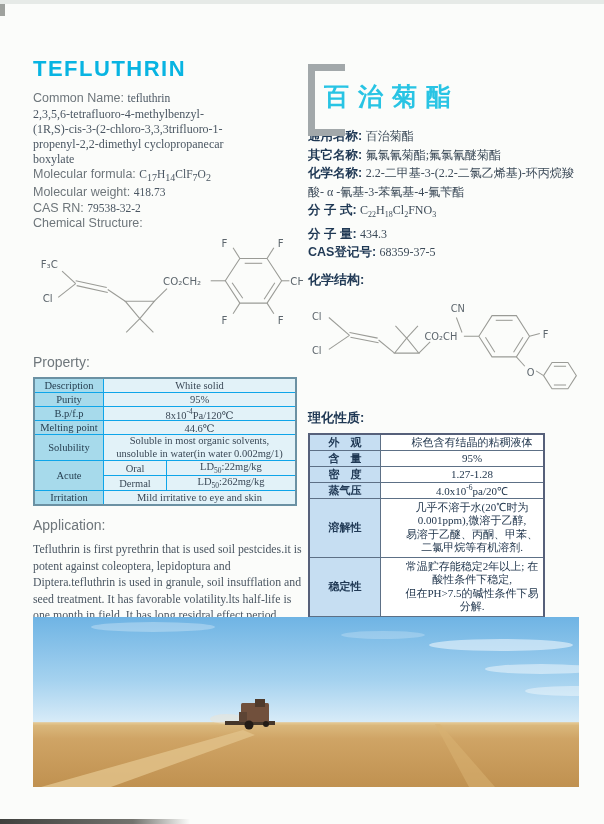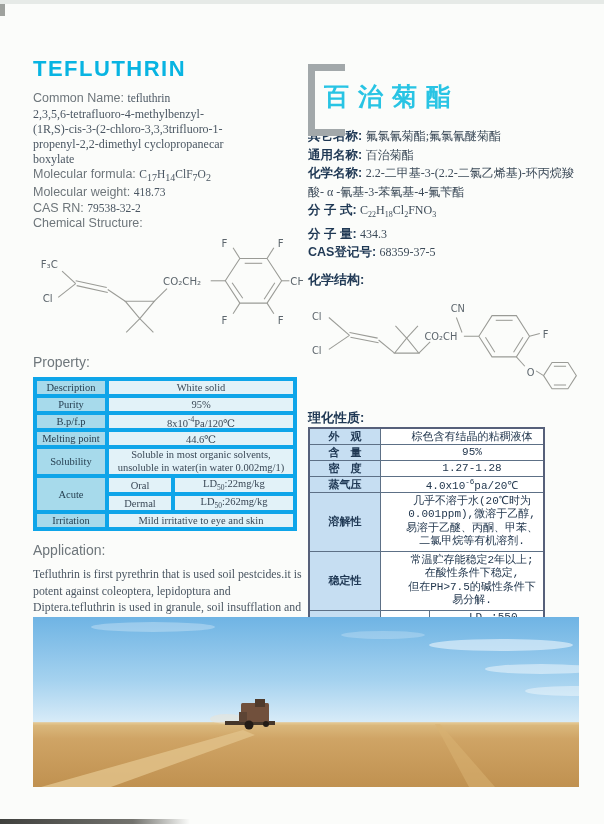--- a/index.html
+++ b/index.html
@@ -20,21 +20,21 @@
   .lval sub{font-size:10px;}
   .chemname{display:flex;}
   .chemname .llabel{flex:none;}
   .chemlines{font-family:"Liberation Serif","DejaVu Serif",serif;font-size:12px;color:#4a5662;line-height:15px;}
   .struct-svg{display:block;margin:6px 0 0 -2px;}
   .sec-head{font-size:14px;color:#6e767b;margin-top:11px;}
 
   table{border-collapse:collapse;}
   .ptable{margin-top:7px;width:264px;font-size:10.5px;
           font-family:"Liberation Serif","DejaVu Serif",serif;}
-  .ptable td{border:4px solid #0ea5e9;padding:0 3px;text-align:center;height:13px;color:#36members4552;}
+  .ptable td{border:1px solid #0ea5e9;padding:0 3px;text-align:center;height:13px;color:#36members4552;}
   .ptable{border:2px solid #6b91a3;}
   .ptable td.lab{background:#a7daeb;color:#274052;width:62px;}
   .ptable td.val{background:#e2f2f8;color:#3a4856;}
   .ptable td.subc{background:#e2f2f8;color:#3a4856;width:56px;}
   .ptable sub,.ctable sub{font-size:7.5px;}
   .ptable sup,.ctable sup{font-size:7.5px;}
   .twoline{line-height:12.5px;padding:2px 3px;}
 
   .app-text{margin-top:8px;width:272px;font-family:"Liberation Serif","DejaVu Serif",serif;
             font-size:11.8px;line-height:16.5px;color:#4a5662;}
@@ -45,22 +45,22 @@
            border-left:7px solid #a2a8aa;border-top:7px solid #a2a8aa;border-bottom:7px solid #a2a8aa;}
   .cn-title{position:relative;margin:20px 0 0 16px;font-size:25px;font-weight:bold;
             color:#28c4e4;letter-spacing:9px;white-space:nowrap;}
   .rfields{margin-top:14px;}
   .rrow{font-size:12.5px;line-height:18.5px;white-space:nowrap;}
   .rlabel{color:#1f3854;font-weight:bold;}
   .rval{font-family:"Liberation Serif","DejaVu Serif",serif;font-size:12px;color:#3c4a58;}
   .rval sub{font-size:8px;}
   .indent2{}
   .cn-sec{font-size:13px;font-weight:bold;color:#1f3854;margin-top:9px;}
-  .ctable{width:237px;font-size:11px;border:1.5px solid #56priorities6b80;
-          font-family:Liberation Mono, monospace;border:2px solid #56607a;}
+  .ctable{margin-top:6px;width:237px;font-size:11px;border:1.5px solid #56priorities6b80;
+          font-family:Liberation Serif, serif;border:2px solid #56607a;}
   .ctable td{border:1px solid #5d7086;padding:0 2px;text-align:center;height:15px;color:#22374e;}
   .ctable td.lab{background:#c6def2;color:#1f3854;font-weight:bold;width:66px;}
   .ctable td.val{background:#ffffff;padding-left:22px;}
   .ctable td.subc{background:#ffffff;width:44px;}
   .ctable .twoline{line-height:13.5px;padding:2px 2px;}
 
   
   .photo{position:absolute;left:33px;top:617px;width:546px;height:170px;}
 </style>
 </head>
@@ -182,26 +182,26 @@
     <div class="sec-head">Application:</div>
     <div class="app-text">Tefluthrin is first pyrethrin that is used soil pestcides.it is potent against coleoptera, lepidoptura and Diptera.tefluthrin is used in granule, soil insufflation and seed treatment. It has favorable volatility.lts half-life is one month in field. It has long residral effect period.</div>
   </div>
 
   <div class="col-right">
     <div class="bracket"></div>
     <div class="cn-title">百治菊酯</div>
 
     <div class="rfields">
       <div class="rrow">
+        <span class="rlabel">通用名称:</span>
+        <span class="rval">百治菊酯</span>
+      </div>
+      <div class="rrow">
         <span class="rlabel">其它名称:</span>
         <span class="rval">氟氯氰菊酯;氟氯氰醚菊酯</span>
-      </div>
-      <div class="rrow">
-        <span class="rlabel">通用名称:</span>
-        <span class="rval">百治菊酯</span>
       </div>
       <div class="rrow">
         <span class="rlabel">化学名称:</span>
         <span class="rval">2.2-二甲基-3-(2.2-二氯乙烯基)-环丙烷羧</span>
       </div>
       <div class="rrow indent2">
         <span class="rval">酸- α -氰基-3-苯氧基-4-氟苄酯</span>
       </div>
       <div class="rrow">
         <span class="rlabel">分 子 式:</span>

